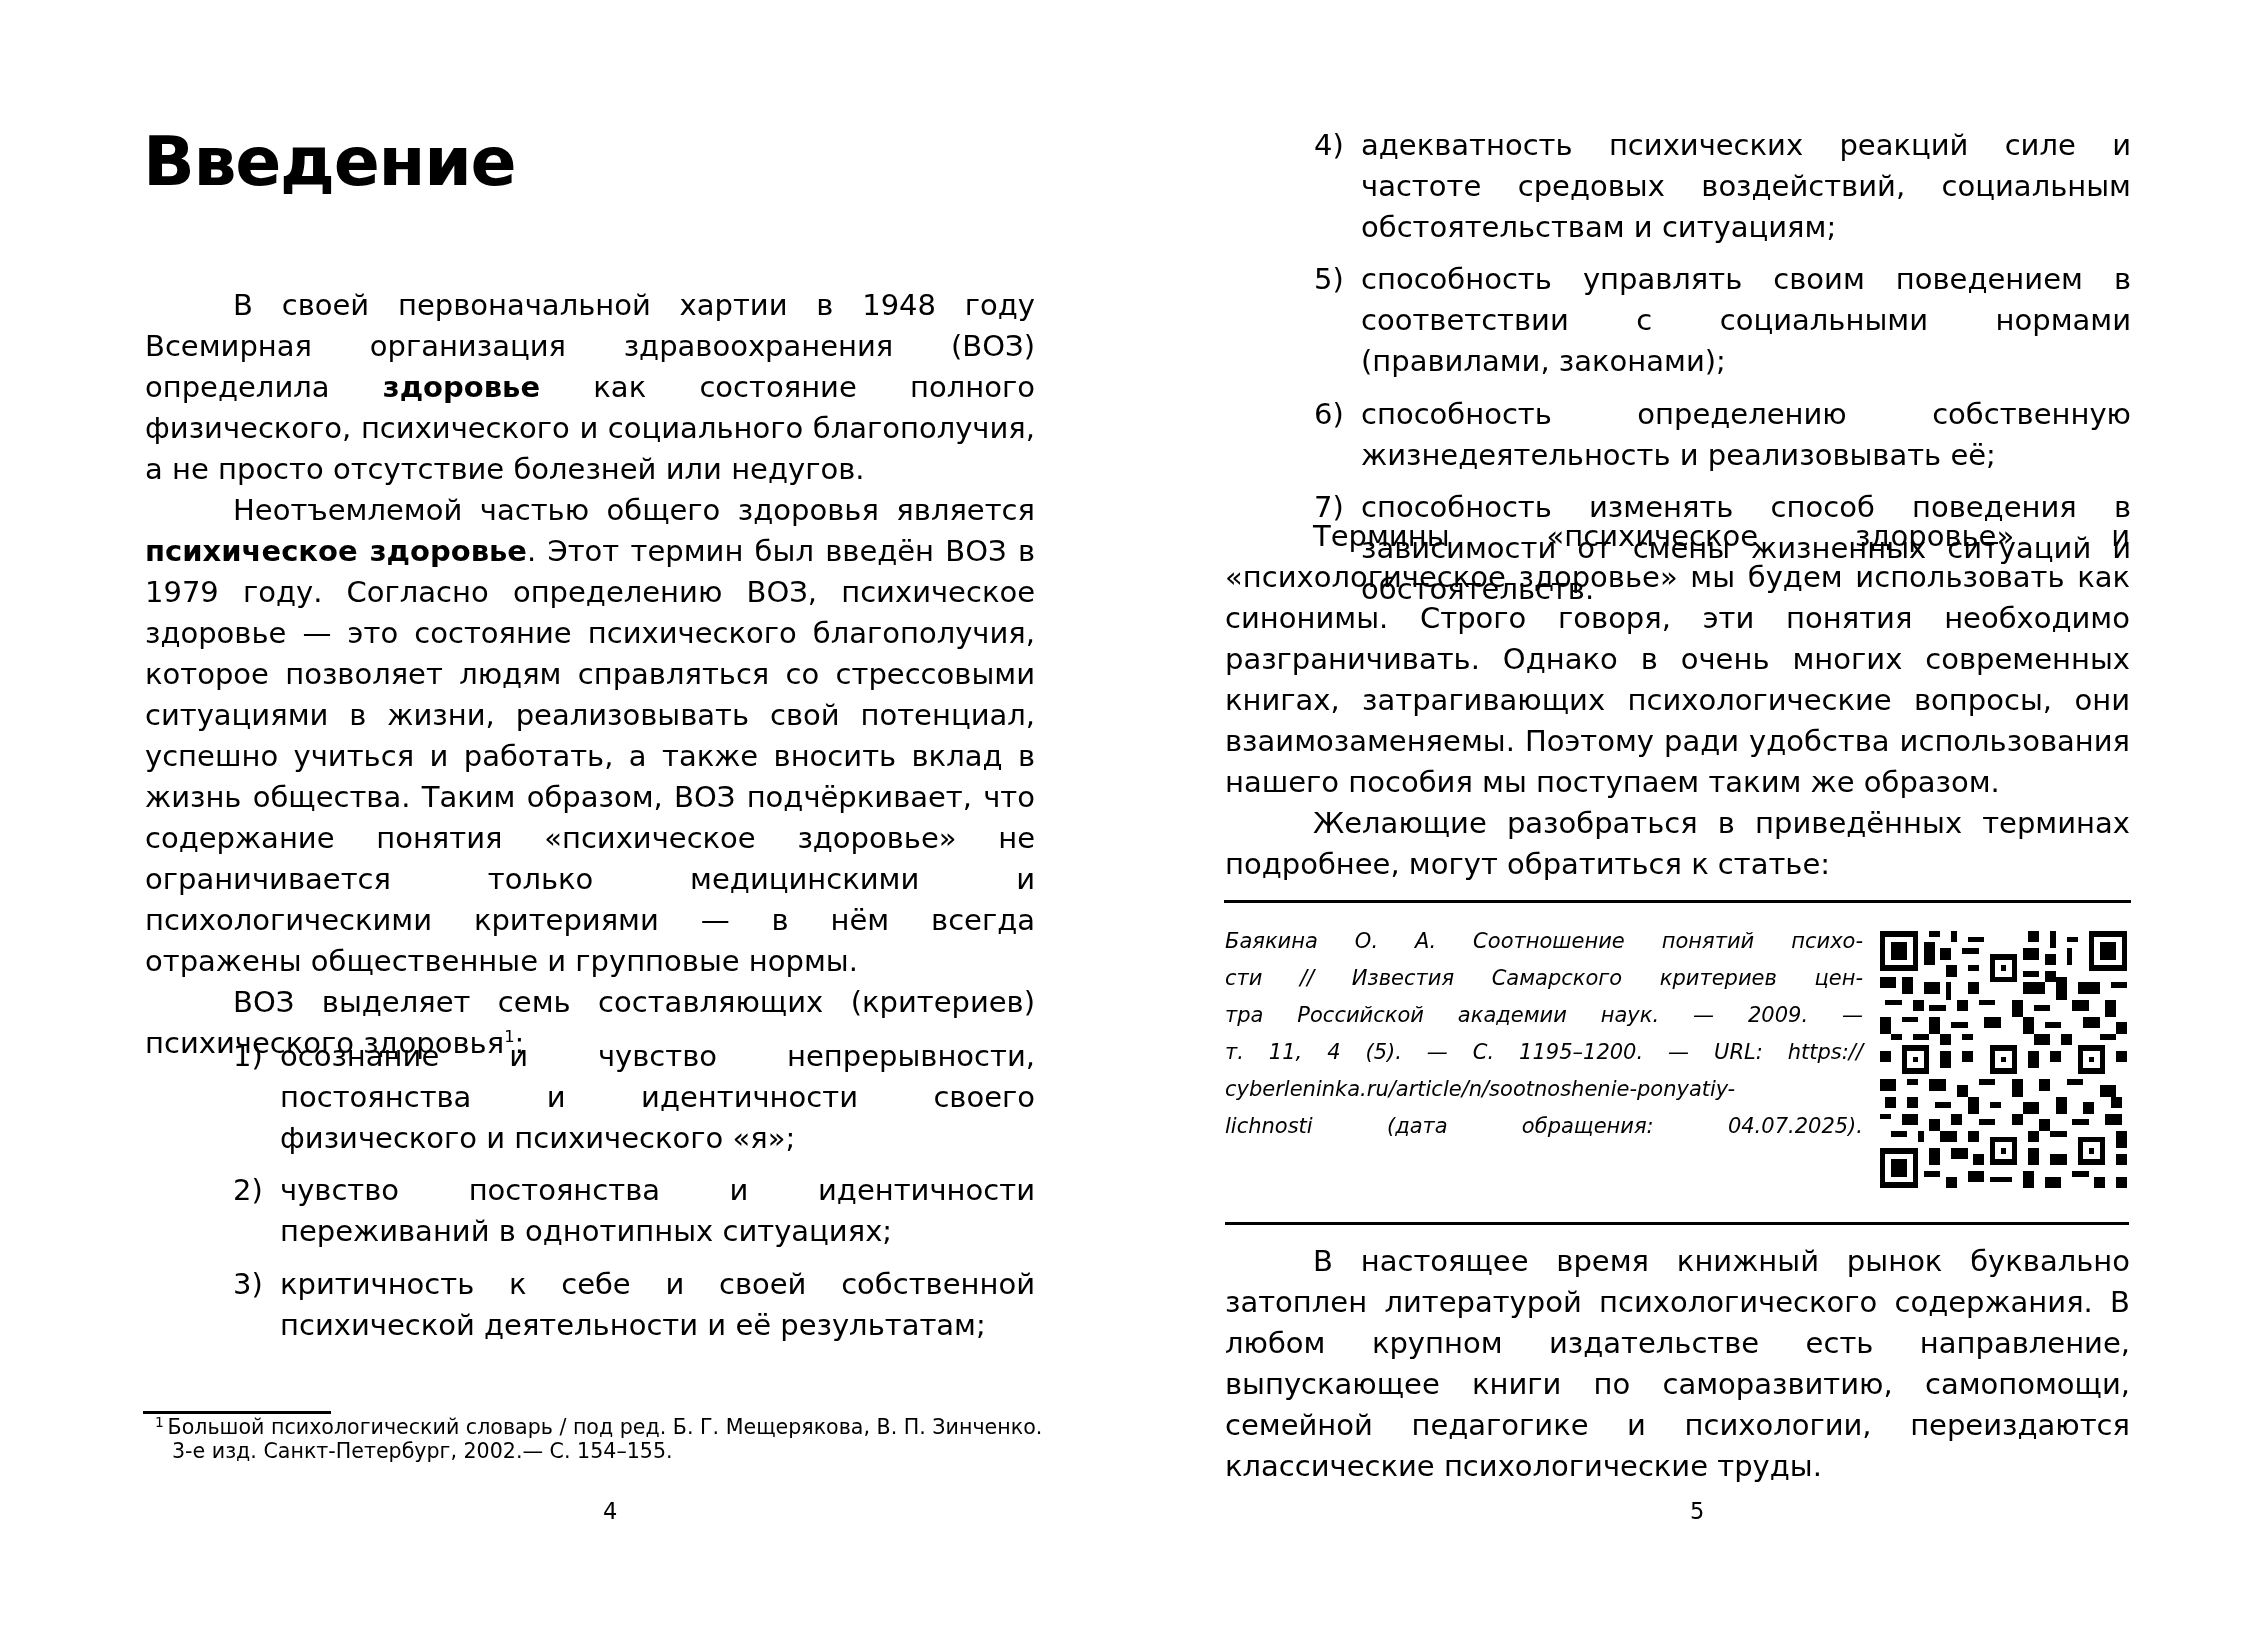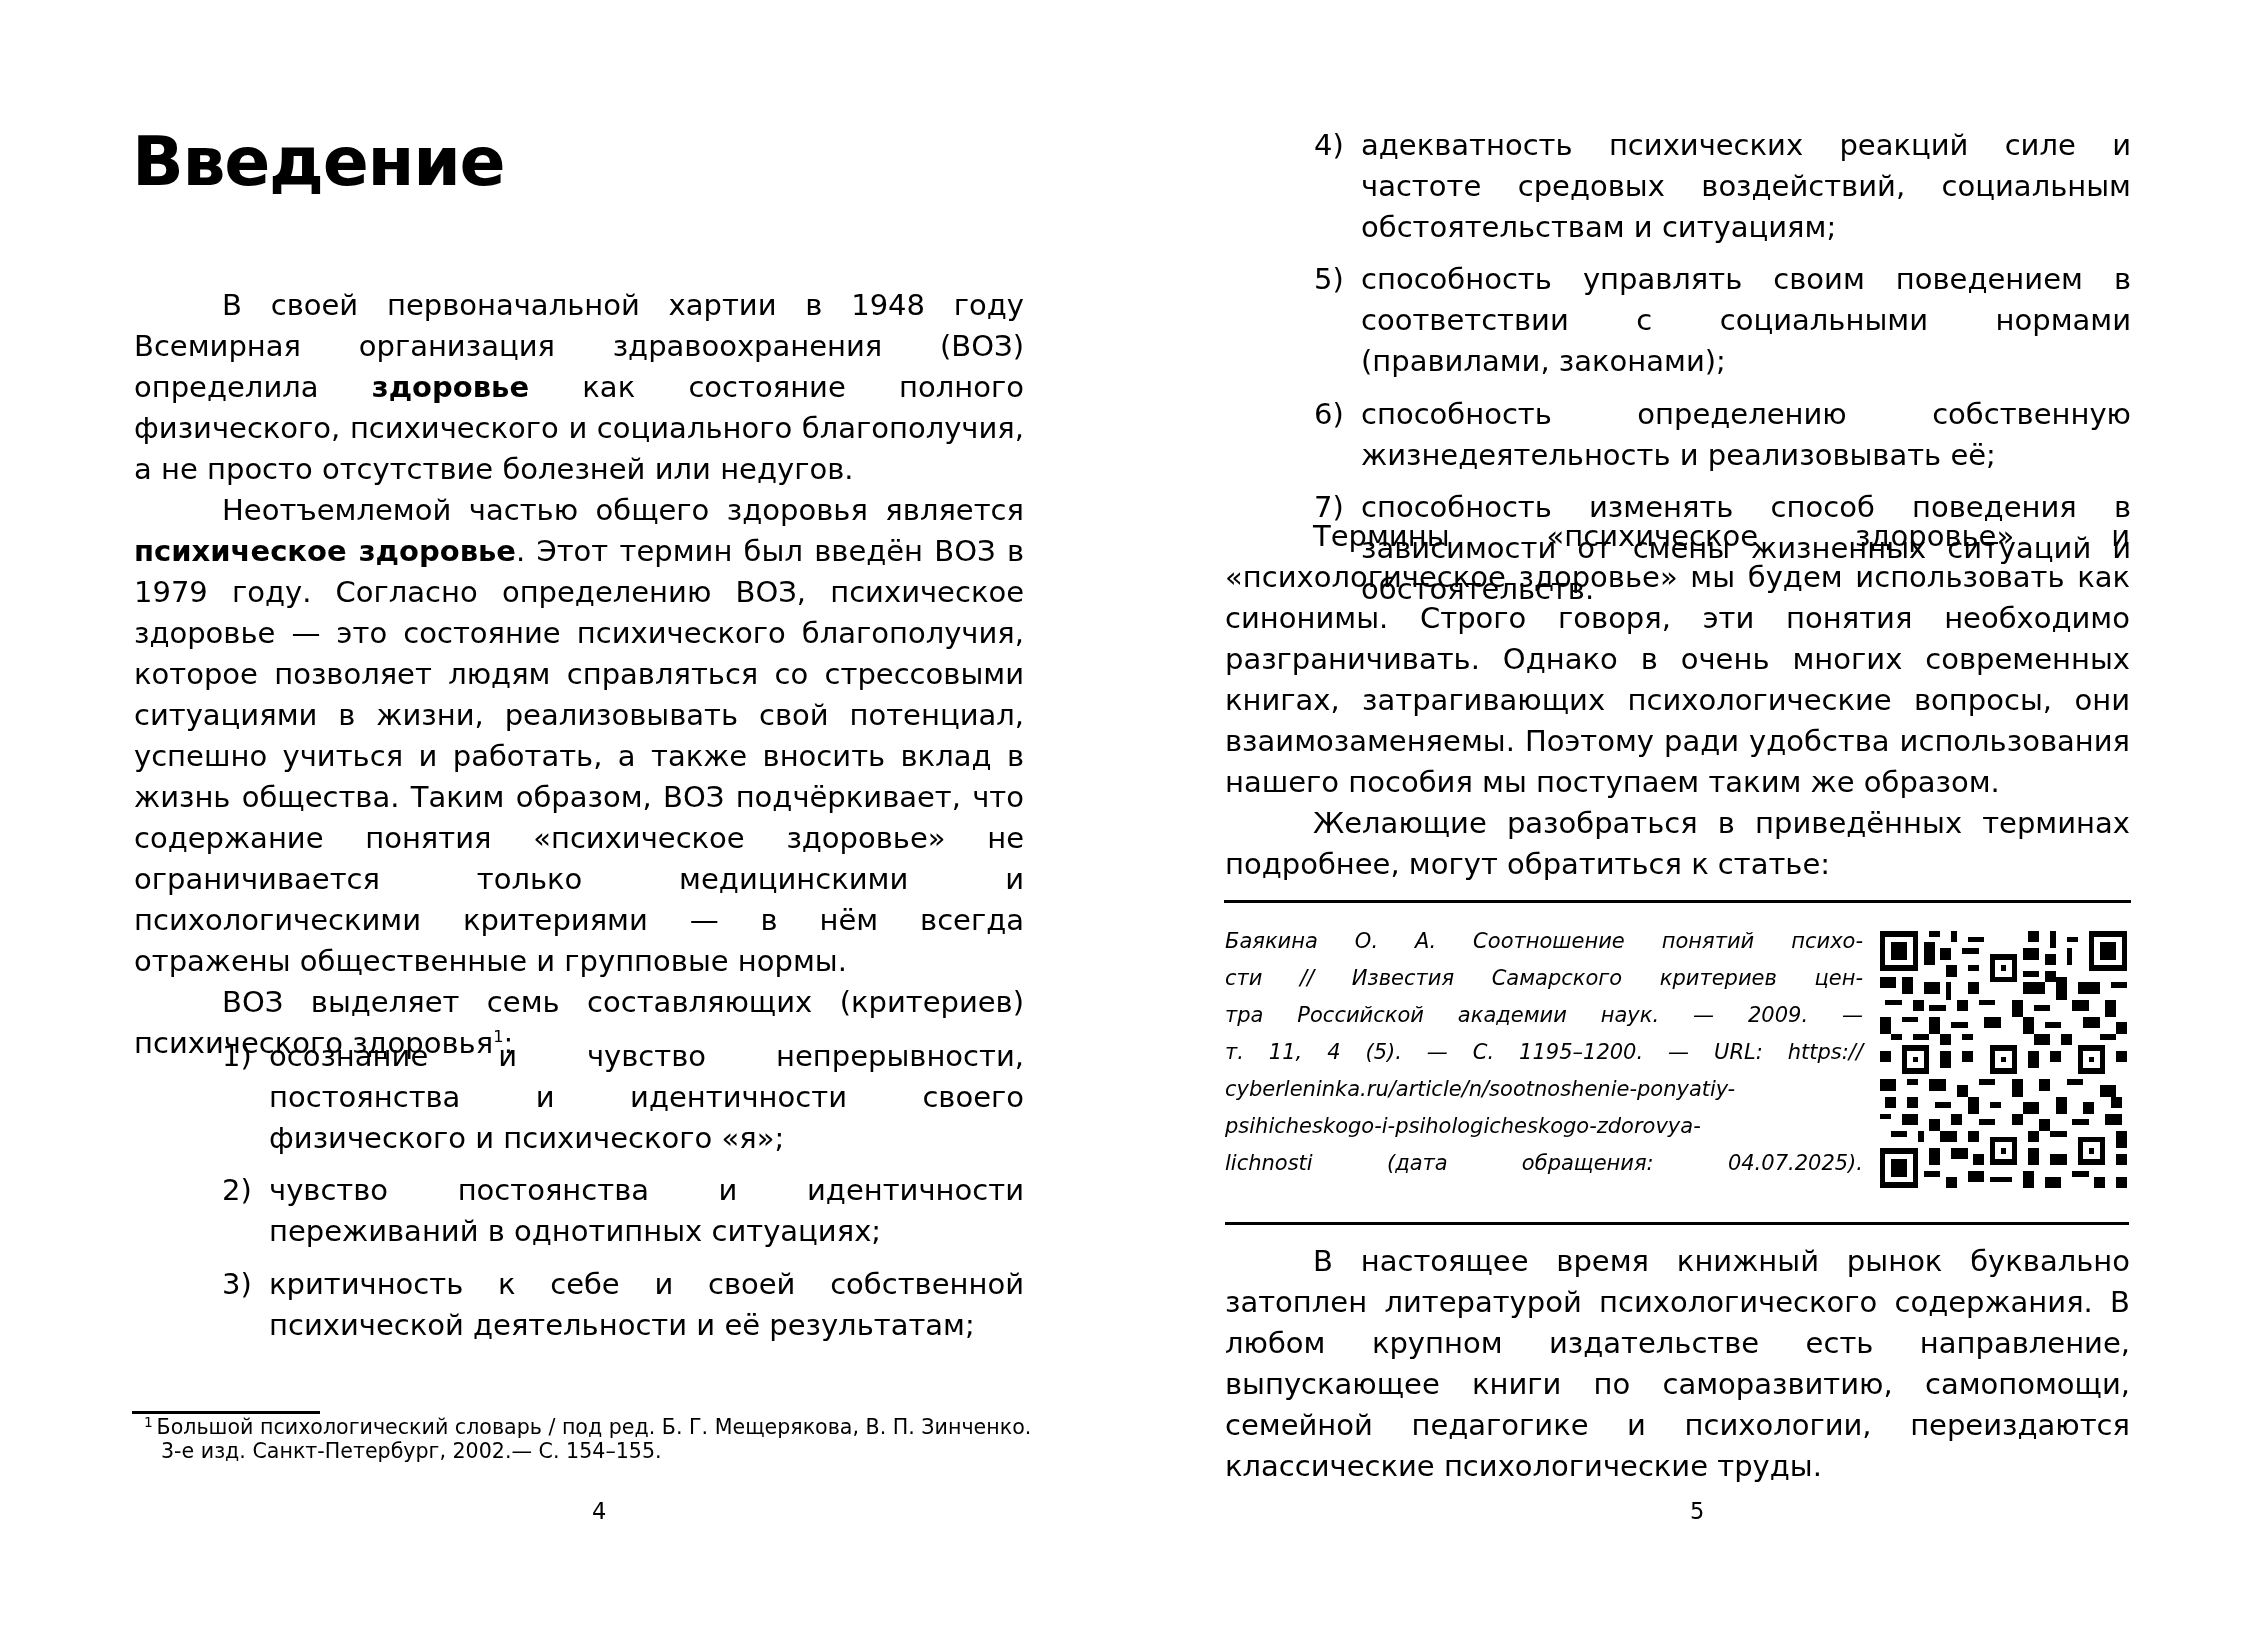--- a/index.html
+++ b/index.html
@@ -1,21 +1,21 @@
 <!DOCTYPE html>
 <html style="font-size:10px"><head>
 <meta charset="utf-8">
 <style>
   html, body { margin: 0; padding: 0; background: #ffffff; }
   body {
     width: 2261px; height: 1626px; position: relative; overflow: hidden;
     color: #000; font-family: "DejaVu Sans", "Liberation Sans", sans-serif;
   }
   .page { position: absolute; top: 0; height: 1626px; }
-  .page-left { left: 1px; width: 1131px; }
+  .page-left { left: 12px; width: 1131px; }
   .page-right { left: 1131px; width: 1131px; }
 
   .title {
     position: absolute; left: 131px; top: 128px; margin: 0;
     font-family: "DejaVu Sans", sans-serif; font-weight: bold;
     font-size: 68px; letter-spacing: -1.3px; line-height: 1;
   }
 
   .col { position: absolute; font-size: 29px; line-height: 41px; }
   .col p { margin: 0; text-align: justify; text-align-last: left; hyphens: manual; }
@@ -102,21 +102,20 @@
   </div>
 
   <div class="rule" style="left:93px; top:900px; width:907px; height:3.1px;"></div>
 
   <div class="citation">
     <span class="cl">Баякина О. А. Соотношение понятий психо-</span>
     <span class="cl">сти // Известия Самарского критериев цен-</span>
     <span class="cl">тра Российской академии наук. — 2009. —</span>
     <span class="cl">т. 11, 4 (5). — С. 1195–1200. — URL: https://</span>
     <span class="cl">cyberleninka.ru/article/n/sootnoshenie-ponyatiy-</span>
-    <span class="cl">psihicheskogo-i-psihologicheskogo-zdorovya-</span>
     <span class="cl">lichnosti (дата обращения: 04.07.2025).</span>
   </div>
 
   <svg class="qr" viewBox="0 0 45 45" preserveAspectRatio="none" shape-rendering="crispEdges">
     <rect x="0" y="0" width="45" height="45" fill="#fff"></rect>
 
     <g fill="#000">
       <rect x="0" y="0" width="7" height="7"></rect>
         <rect x="1" y="1" width="5" height="5" fill="#fff"></rect>
         <rect x="2" y="2" width="3" height="3"></rect>

